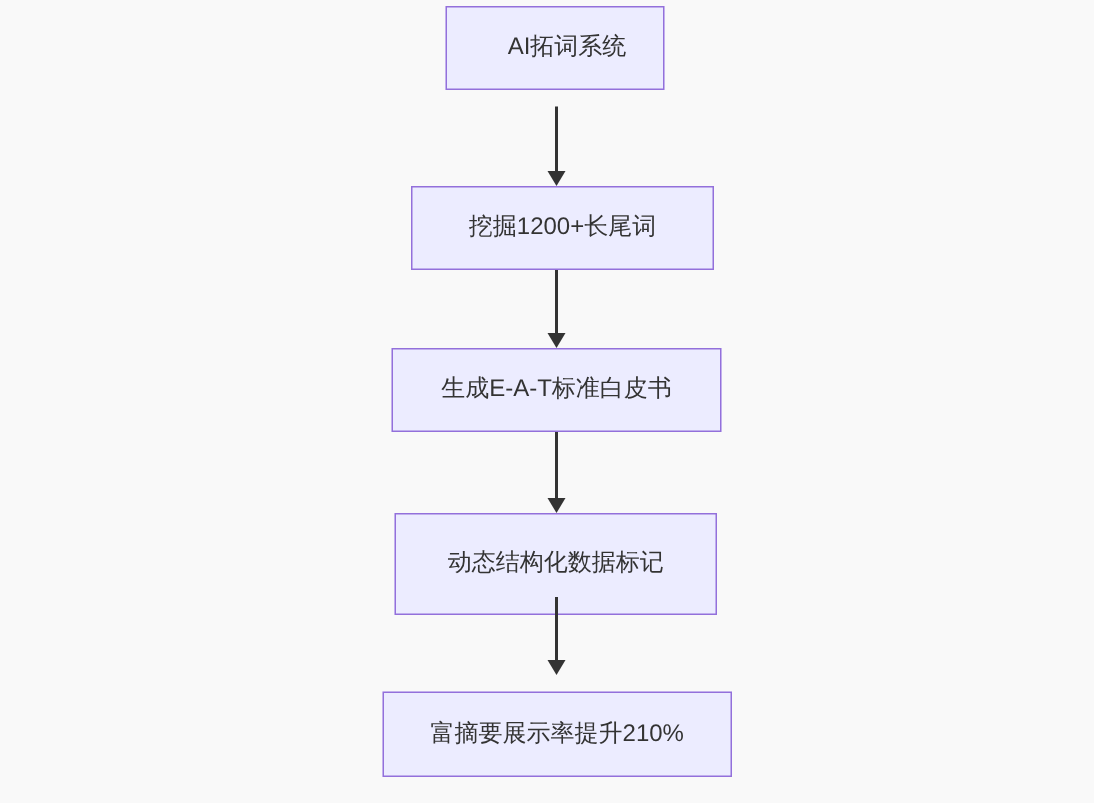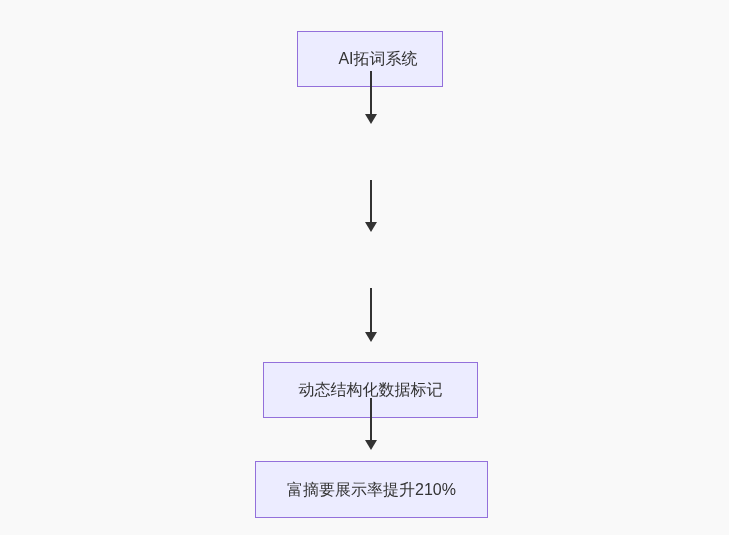--- a/index.html
+++ b/index.html
@@ -50,42 +50,48 @@
     border-left: 6px solid transparent;
     border-right: 6px solid transparent;
     border-top: 10px solid #333333;
   }
 </style>
 </head>
 <body>
 
 <div class="canvas">
 
-  <div class="flow-node" style="left:297px; top:31px; width:146px; height:56px;padding-left:16px;">
+  <div class="flow-node" style="left:297px; top:4px; width:146px; height:56px;padding-left:16px;">
     <span>AI拓词系统</span>
   </div>
 
   <div class="edge" style="left:364px; top:71px; height:53px;">
     <div class="edge-line"></div>
     <div class="edge-arrowhead"></div>
   </div>
 
+  <div class="flow-node" style="left:274px; top:124px; width:202px; height:56px;">
+    <span>挖掘1200+长尾词</span>
+  </div>
 
   <div class="edge" style="left:364px; top:180px; height:52px;">
     <div class="edge-line"></div>
     <div class="edge-arrowhead"></div>
   </div>
 
+  <div class="flow-node" style="left:261px; top:232px; width:220px; height:56px;">
+    <span>生成E-A-T标准白皮书</span>
+  </div>
 
   <div class="edge" style="left:364px; top:288px; height:54px;">
     <div class="edge-line"></div>
     <div class="edge-arrowhead"></div>
   </div>
 
-  <div class="flow-node" style="left:263px; top:342px; width:215px; height:56px;margin-top:20px;">
+  <div class="flow-node" style="left:263px; top:342px; width:215px; height:68px;">
     <span>动态结构化数据标记</span>
   </div>
 
   <div class="edge" style="left:364px; top:398px; height:52px;">
     <div class="edge-line"></div>
     <div class="edge-arrowhead"></div>
   </div>
 
   <div class="flow-node" style="left:255px; top:450px; width:233px; height:57px;margin-top:11px;">
     <span>富摘要展示率提升210%</span>

